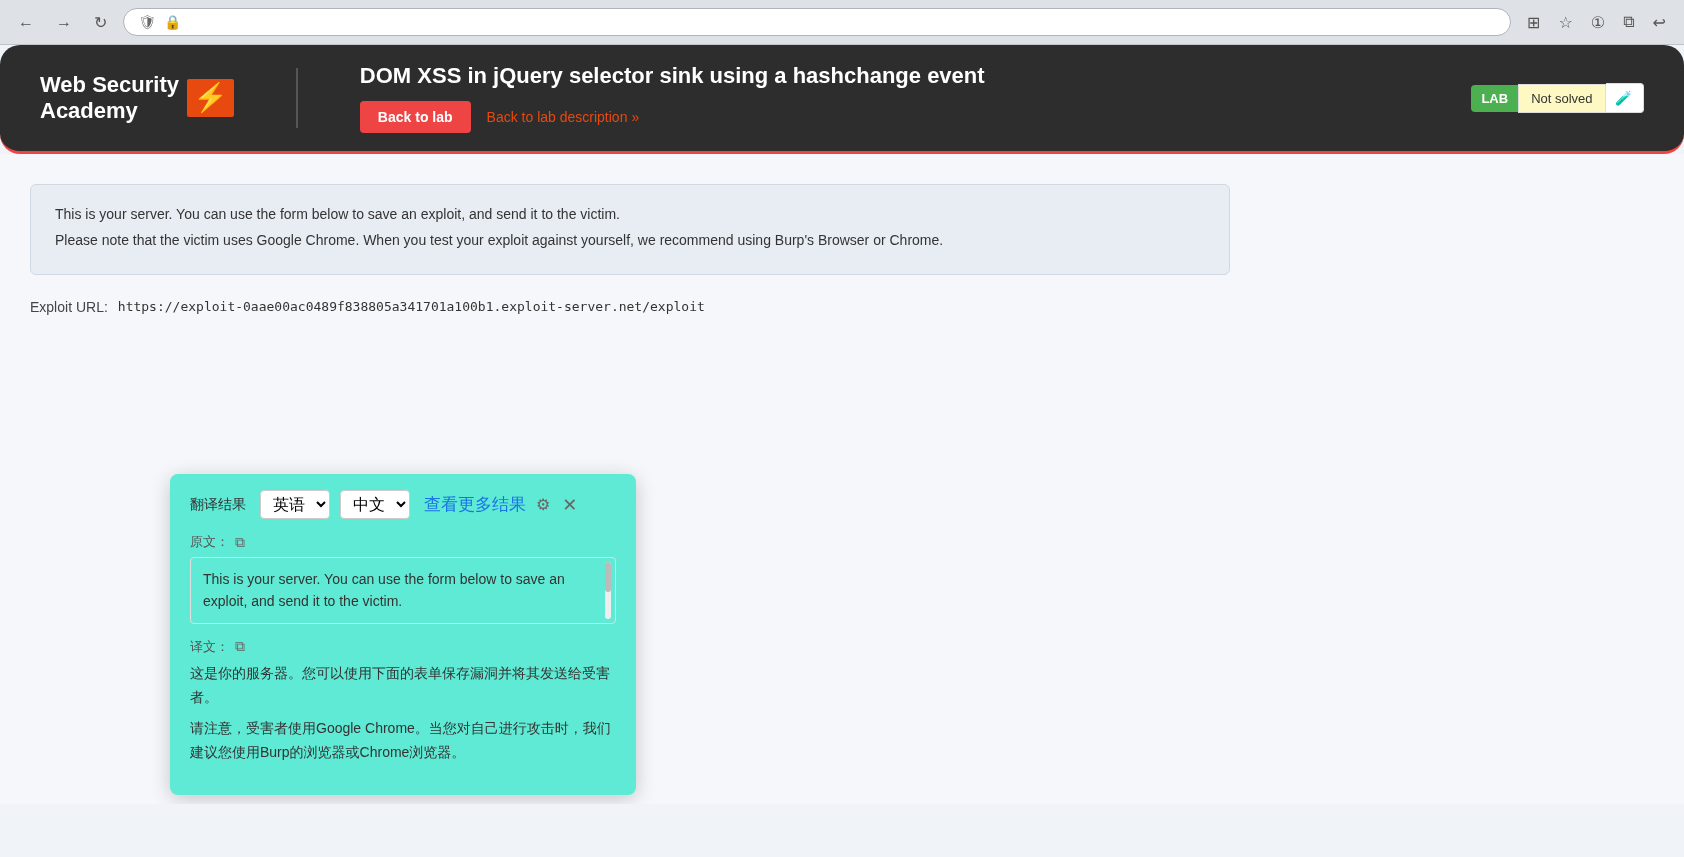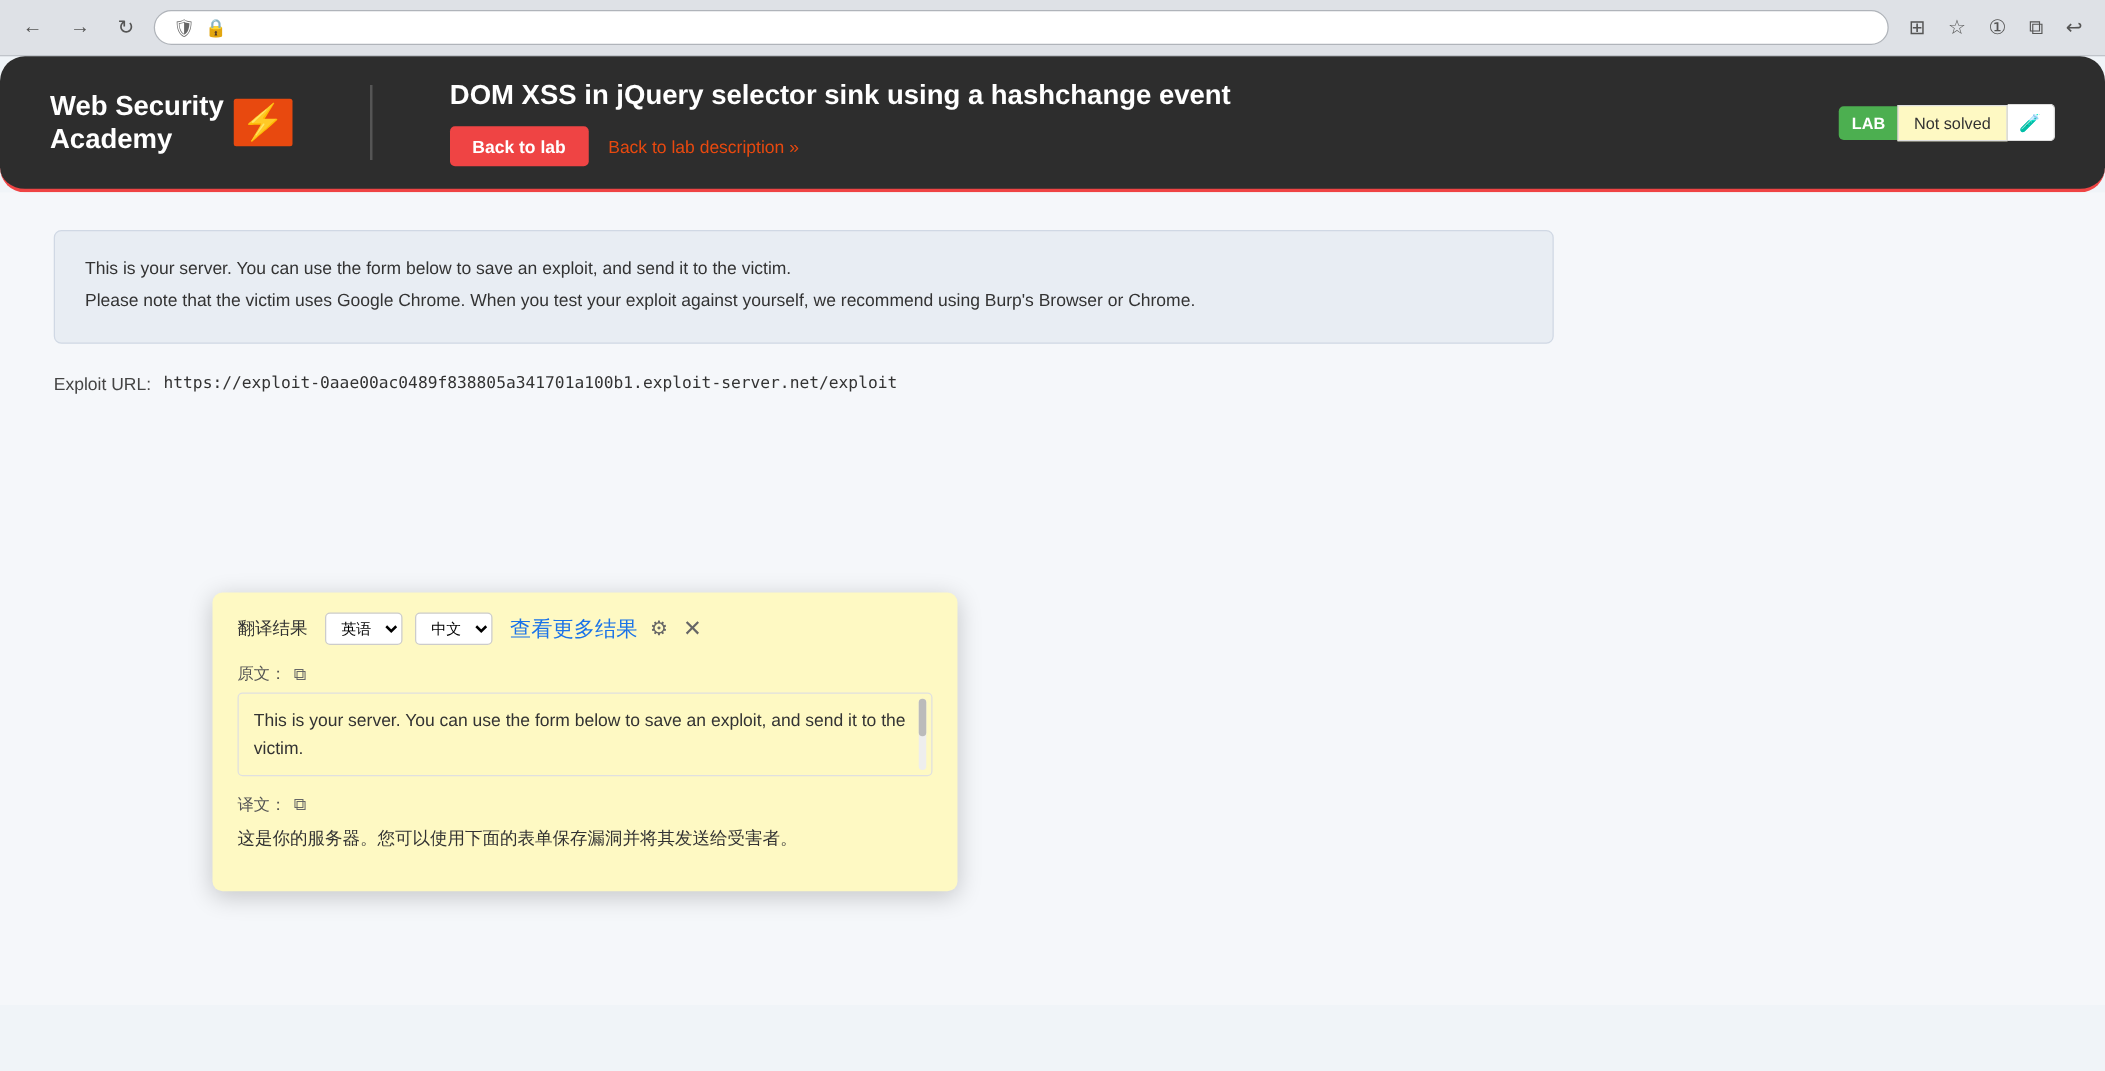--- a/index.html
+++ b/index.html
@@ -150,21 +150,21 @@
       border-left: none;
       padding: 6px 10px;
       border-radius: 0 4px 4px 0;
       cursor: pointer;
       font-size: 14px;
     }
 
     
     .page-body {
       background: #f5f7fa;
-      padding: 30px 43px;
+      padding: 30px 30px;
       min-height: 650px;
       position: relative;
     }
 
     .info-box {
       background: #e8edf3;
       border: 1px solid #d0d8e4;
       border-radius: 6px;
       padding: 18px 24px;
       margin-bottom: 24px;
@@ -188,43 +188,43 @@
       color: #333;
       font-family: monospace;
       font-size: 13px;
     }
 
     
     .translation-popup {
       position: absolute;
       top: 320px;
       left: 170px;
-      width: 596px;
-      background: #fef9c3;
+      width: 466px;
+      background: #5eead4;
       border-radius: 8px;
       box-shadow: 0 4px 20px rgba(0,0,0,0.2);
       padding: 16px 20px;
       z-index: 100;
     }
     .translation-header {
       display: flex;
       align-items: center;
       gap: 10px;
       margin-bottom: 14px;
     }
     .translation-label {
       font-size: 14px;
       color: #333;
       margin-right: 4px;
     }
     .translation-select {
       border: 1px solid #ccc;
       border-radius: 4px;
       padding: 4px 8px;
-      font-size: 12px;
+      font-size: 16px;
       cursor: pointer;
       background: white;
     }
     .translation-more-link {
       color: #1a73e8;
       font-size: 17px;
       text-decoration: none;
       margin-left: 4px;
     }
     .translation-gear {
@@ -385,17 +385,18 @@
       </div>
     </div>
 
     <div class="translation-section">
       <div class="translation-section-label">
         <span>译文：</span>
         <span class="copy-icon">⧉</span>
       </div>
       <div class="translated-text">
         <p>这是你的服务器。您可以使用下面的表单保存漏洞并将其发送给受害者。</p>
+        <p>请注意，受害者使用Google Chrome。当您对自己进行攻击时，我们建议您使用Burp的浏览器或Chrome浏览器。</p>
       </div>
     </div>
   </div>
 
 </div>
 
 </body></html>

